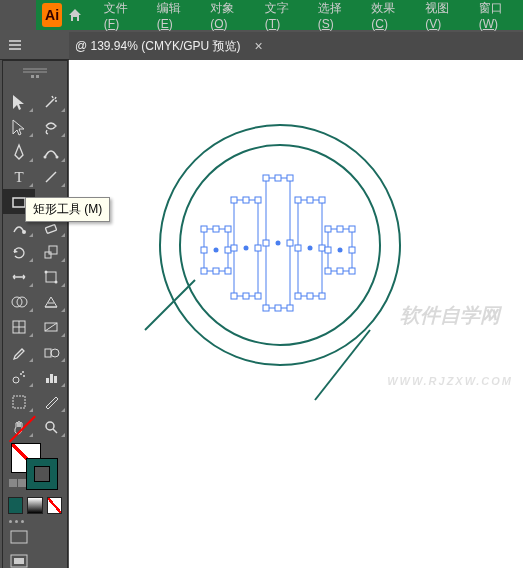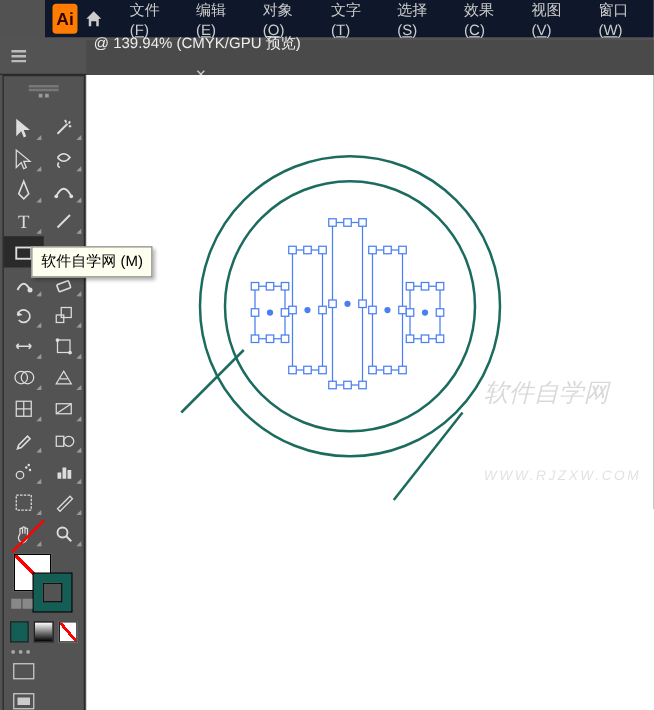--- a/index.html
+++ b/index.html
@@ -1,25 +1,25 @@
 <!DOCTYPE html>
 <html><head>
 <meta charset="utf-8">
 <style>
   * { margin: 0; padding: 0; box-sizing: border-box; }
   body { width: 523px; height: 568px; background: #525252; font-family: "Microsoft YaHei", sans-serif; font-size: 12px; color: #ddd; overflow: hidden; position: relative; }
-  .menubar { height: 30px; background: #0f172a; display: flex; align-items: center; padding-left: 6px; gap: 4px; margin-left: 36px; }
+  .menubar { height: 30px; background: #15803d; display: flex; align-items: center; padding-left: 6px; gap: 4px; margin-left: 36px; }
   .logo { width: 24px; height: 24px; background: #ff7c00; border-radius: 3px; display: flex; align-items: center; justify-content: center; font-weight: bold; color: #330000; font-size: 14px; }
   .home { width: 22px; height: 22px; display: flex; align-items: center; justify-content: center; color: #ccc; cursor: pointer; }
   .menubar .menu-item { color: #ccc; padding: 4px 8px; cursor: pointer; }
   .menubar .menu-item u { text-decoration: underline; }
   .opts-bar { height: 30px; background: #535353; border-bottom: 1px solid #2a2a2a; display: flex; align-items: center; padding-left: 8px; gap: 8px; }
   .opts-icon { width: 14px; height: 14px; display: flex; align-items: center; justify-content: center; color: #bbb; }
   .tabbar { position: absolute; left: 69px; top: 32px; height: 28px; display: flex; align-items: center; padding-left: 6px; background: #4a4a4a; right:0; }
-  .tab { display: flex; align-items: center; gap: 8px; color: #eee; font-size: 12px; flex-direction: column; }
+  .tab { display: flex; align-items: center; gap: 8px; color: #eee; font-size: 12px; }
   .tab-close { color: #ccc; cursor: pointer; font-size: 14px; margin-left: 6px; }
   .toolbox { position: absolute; left: 2px; top: 60px; width: 66px; background: #535353; border: 1px solid #2a2a2a; padding-top: 4px; }
   .tool-grip { height: 8px; display:flex; align-items:center; justify-content:center; }
   .tool-grip::before { content:""; width: 24px; height:2px; background:#777; box-shadow:0 3px 0 #777; }
   .double-col { width: 12px; height: 10px; margin: 2px auto 4px; display:flex; gap:2px; justify-content:center; }
   .double-col span{ width:3px;height:3px;background:#999; }
   .tool-grid { display: grid; grid-template-columns: 1fr 1fr; }
   .tool { width: 32px; height: 25px; display:flex; align-items:center; justify-content:center; color:#ddd; cursor:pointer; position:relative; }
   .tool.active { background:#2a2a2a; }
   .tool-tri::after { content:""; position:absolute; right:2px; bottom:2px; border:2px solid transparent; border-right-color:#999; border-bottom-color:#999; }
@@ -36,21 +36,21 @@
   .row3 .cs.c2{ background:linear-gradient(#fff,#000);}
   .row3 .cs.c3{ background:#fff; position:relative;}
   .row3 .cs.c3::after{content:"";position:absolute;inset:0;background:linear-gradient(to top right, transparent 44%, red 44%, red 56%, transparent 56%);}
   .below-tools{ padding:6px 5px; display:flex; flex-direction:column; gap:8px;}
   .below-tools .bt{ width:22px;height:16px; color:#ccc; display:flex; align-items:center; justify-content:center; }
   .dots{ display:flex; gap:3px; padding-left:6px; padding-top:4px;}
   .dots span{width:3px;height:3px;background:#aaa;border-radius:50%;}
   .canvas { position:absolute; left:69px; top:60px; right:0; bottom:0; background:#fff; }
   .tooltip { position:absolute; left:25px; top:197px; background:#fffff0; border:1px solid #888; padding:3px 7px; color:#000; font-size:12px; z-index:20; box-shadow: 2px 2px 3px rgba(0,0,0,.3); white-space:nowrap; }
   svg { display:block; }
-  .watermark { position:absolute; right:10px; bottom:180px; color: rgba(0,0,0,.15); font-size: 20px; font-weight:normal; text-align:left; line-height:1.2; pointer-events:none; font-style:italic;}
+  .watermark { position:absolute; right:10px; bottom:180px; color: rgba(0,0,0,.15); font-size: 20px; font-weight:bold; text-align:center; line-height:1.2; pointer-events:none; font-style:italic;}
   .watermark small{ font-size:11px; letter-spacing:2px; display:block; color: rgba(0,0,0,.12); margin-top: 48px;}
 </style>
 </head>
 <body>
 
 <div class="menubar">
   <div class="logo">Ai</div>
   <div class="home">
     <svg width="16" height="16" viewBox="0 0 16 16">
         <path d="M2 8 L8 2 L14 8 L12 8 L12 14 L10 14 L10 10 L6 10 L6 14 L4 14 L4 8 Z" fill="#ccc"></path>
@@ -340,13 +340,13 @@
       <rect x="268" y="208" width="6" height="6" fill="#fff" stroke="#4a7ff0" stroke-width="1"></rect>
       <rect x="280" y="208" width="6" height="6" fill="#fff" stroke="#4a7ff0" stroke-width="1"></rect>
       <circle cx="271" cy="190" r="2.5" fill="#4a7ff0"></circle>
     </svg>
   <div class="watermark">
     <span>软件自学网</span>
     <small>WWW.RJZXW.COM</small>
   </div>
 </div>
 
-<div class="tooltip">软件自学网 (M)</div>
+<div class="tooltip">矩形工具 (M)</div>
 
 </body></html>

